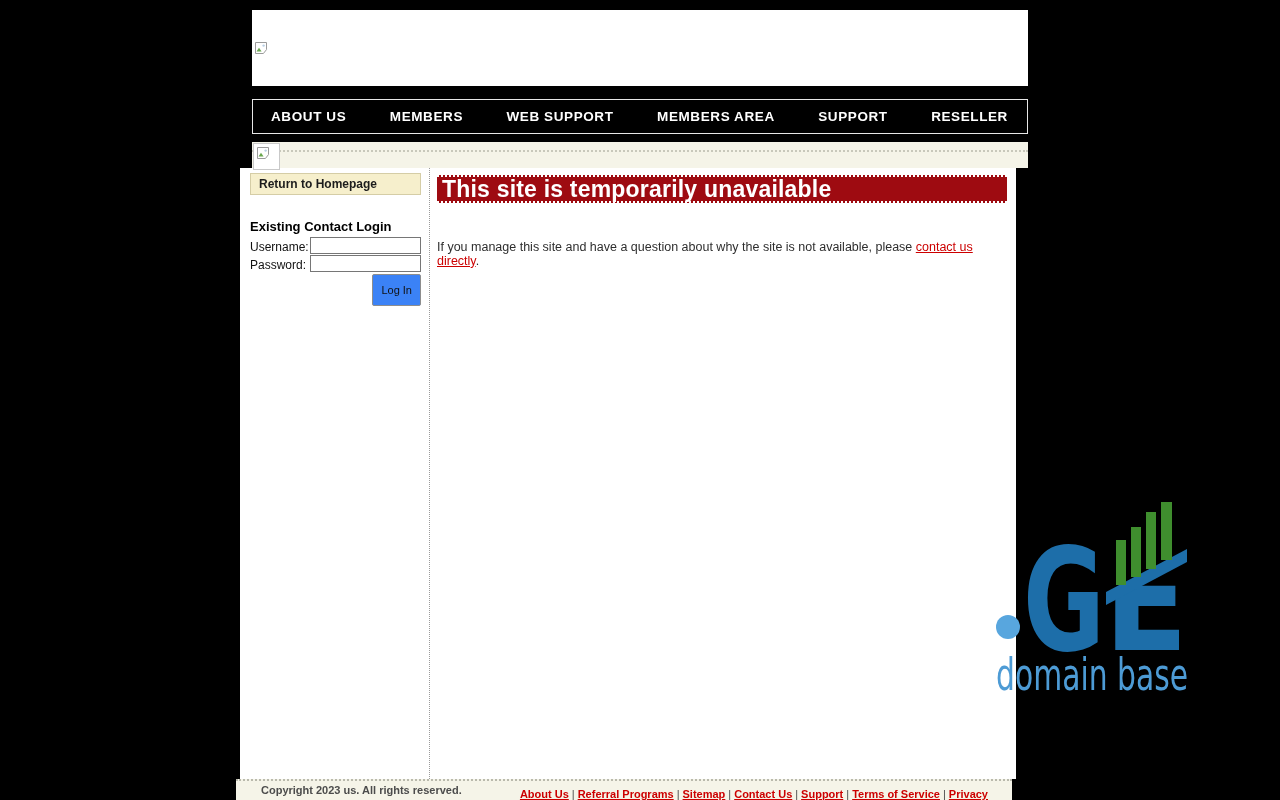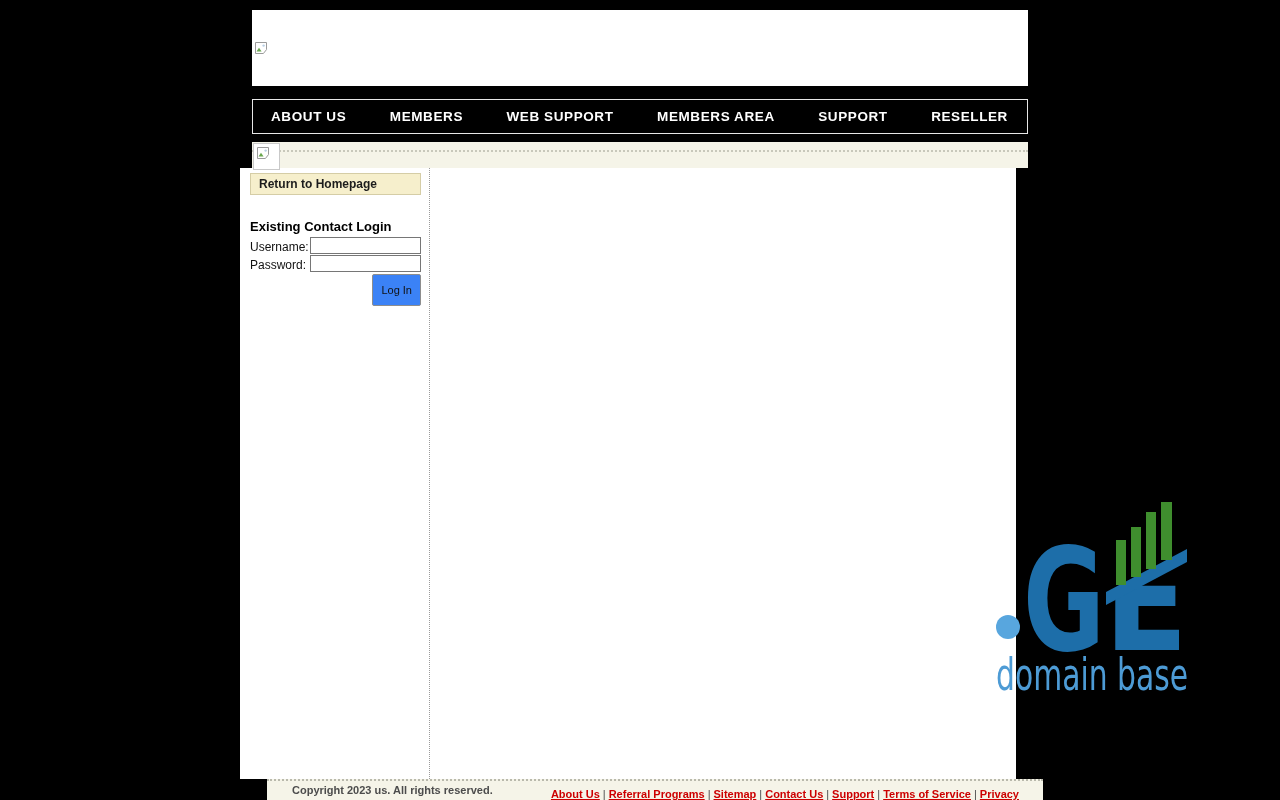--- a/index.html
+++ b/index.html
@@ -65,21 +65,21 @@
   }
   .alert-bar .alert-title{
     margin:0;font-size:23px;line-height:24px;color:#fff;font-weight:bold;
     padding-left:5px;letter-spacing:.2px;white-space:nowrap;
   }
   .message{margin:37px 0 0 7px;font-size:12.5px;color:#2e2e2e;}
   .red-link{color:var(--c-link-red,#c00);text-decoration:underline;cursor:pointer;}
 
   
   .footer{
-    position:absolute;left:267px;top:779px;width:776px;height:21px;box-sizing:border-box;
+    position:absolute;left:236px;top:779px;width:776px;height:21px;box-sizing:border-box;
     background:var(--c-beige,#f5f4e8);border-top:2px dotted #b9b9ac;
     display:flex;align-items:flex-start;justify-content:space-between;
     padding:3px 24px 0 25px;
   }
   .copyright{font-weight:bold;color:#4c4c4c;font-size:11px;white-space:nowrap;}
   .footer-links{white-space:nowrap;}
   .flink{color:var(--c-link-red,#c00);font-weight:bold;font-size:11px;text-decoration:underline;cursor:pointer;}
   .fsep{color:#4c4c4c;font-size:11px;padding:0 3px;}
 
   
@@ -132,20 +132,26 @@
       </div>
       <div class="form-row">
         <label>Password:</label>
         <input class="text-input" type="password" value="" style="">
       </div>
       <div class="btn-row">
         <button class="login-btn">Log In</button>
       </div>
     </aside>
 
+    <main class="main">
+      <div class="alert-bar">
+        <div class="alert-title">This site is temporarily unavailable</div>
+      </div>
+      <p class="message"><span>If you manage this site and have a question about why the site is not available, please </span><a class="red-link">contact us directly</a><span>.</span></p>
+    </main>
   </div>
 
   <div class="footer">
     <span class="copyright">Copyright 2023 us. All rights reserved.</span>
     <span class="footer-links">
       
     <span class="flink-item"><a class="flink">About Us</a><span class="fsep">|</span></span><span class="flink-item"><a class="flink">Referral Programs</a><span class="fsep">|</span></span><span class="flink-item"><a class="flink">Sitemap</a><span class="fsep">|</span></span><span class="flink-item"><a class="flink">Contact Us</a><span class="fsep">|</span></span><span class="flink-item"><a class="flink">Support</a><span class="fsep">|</span></span><span class="flink-item"><a class="flink">Terms of Service</a><span class="fsep">|</span></span><span class="flink-item"><a class="flink">Privacy</a></span></span>
   </div>
 
   <div class="ge-logo">

